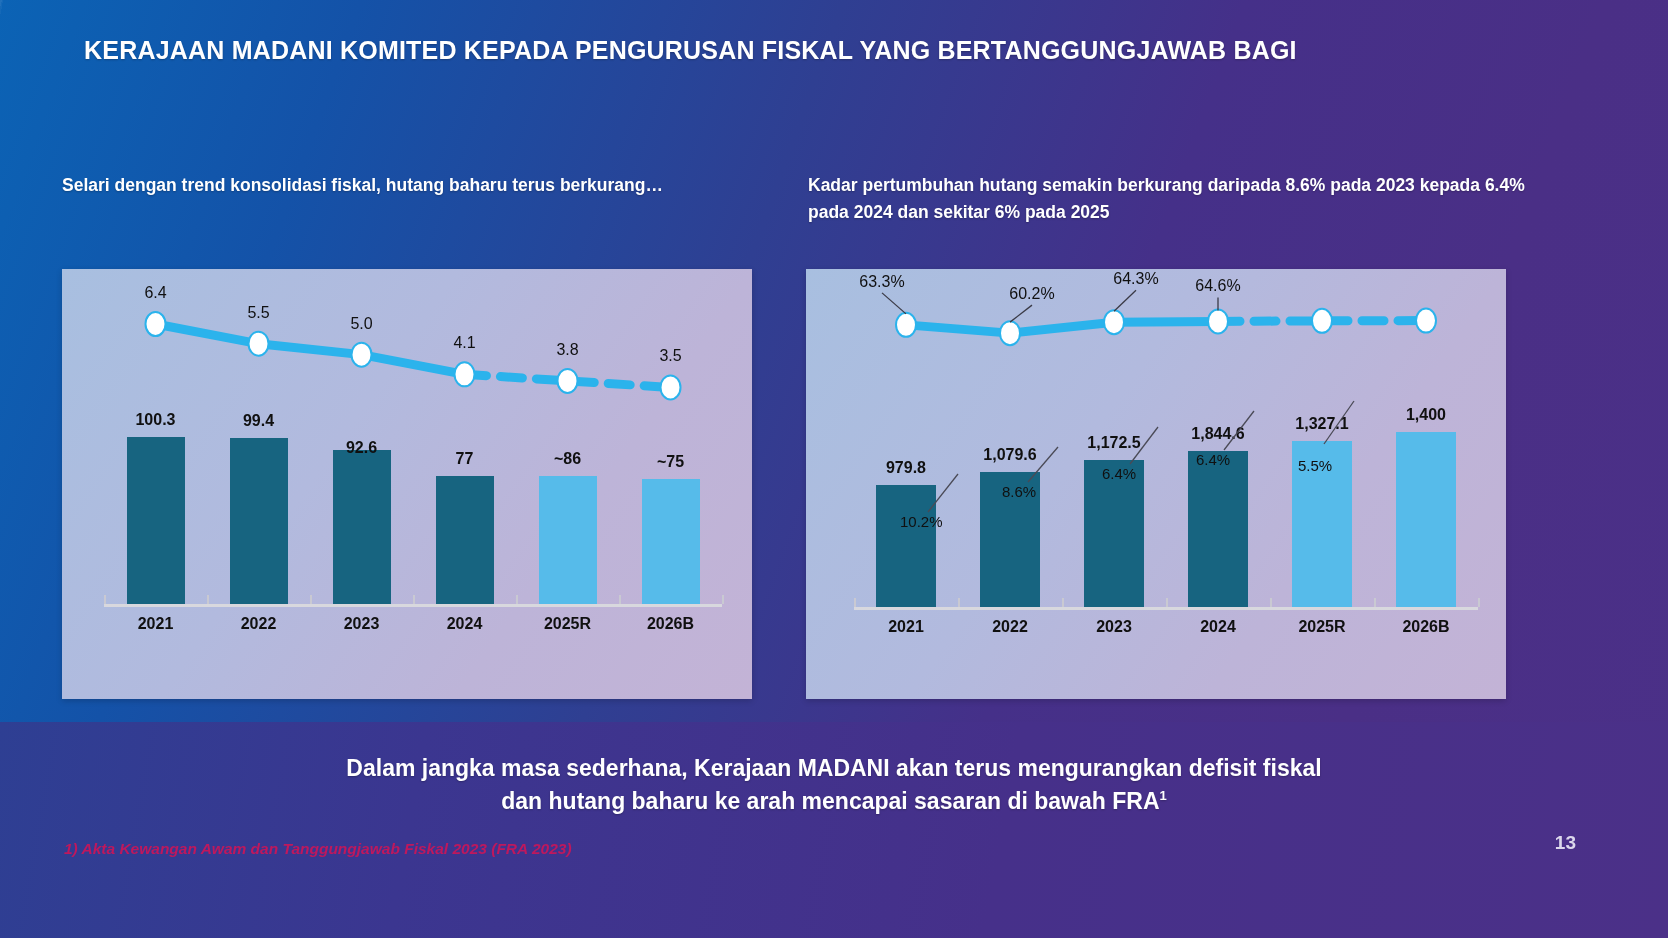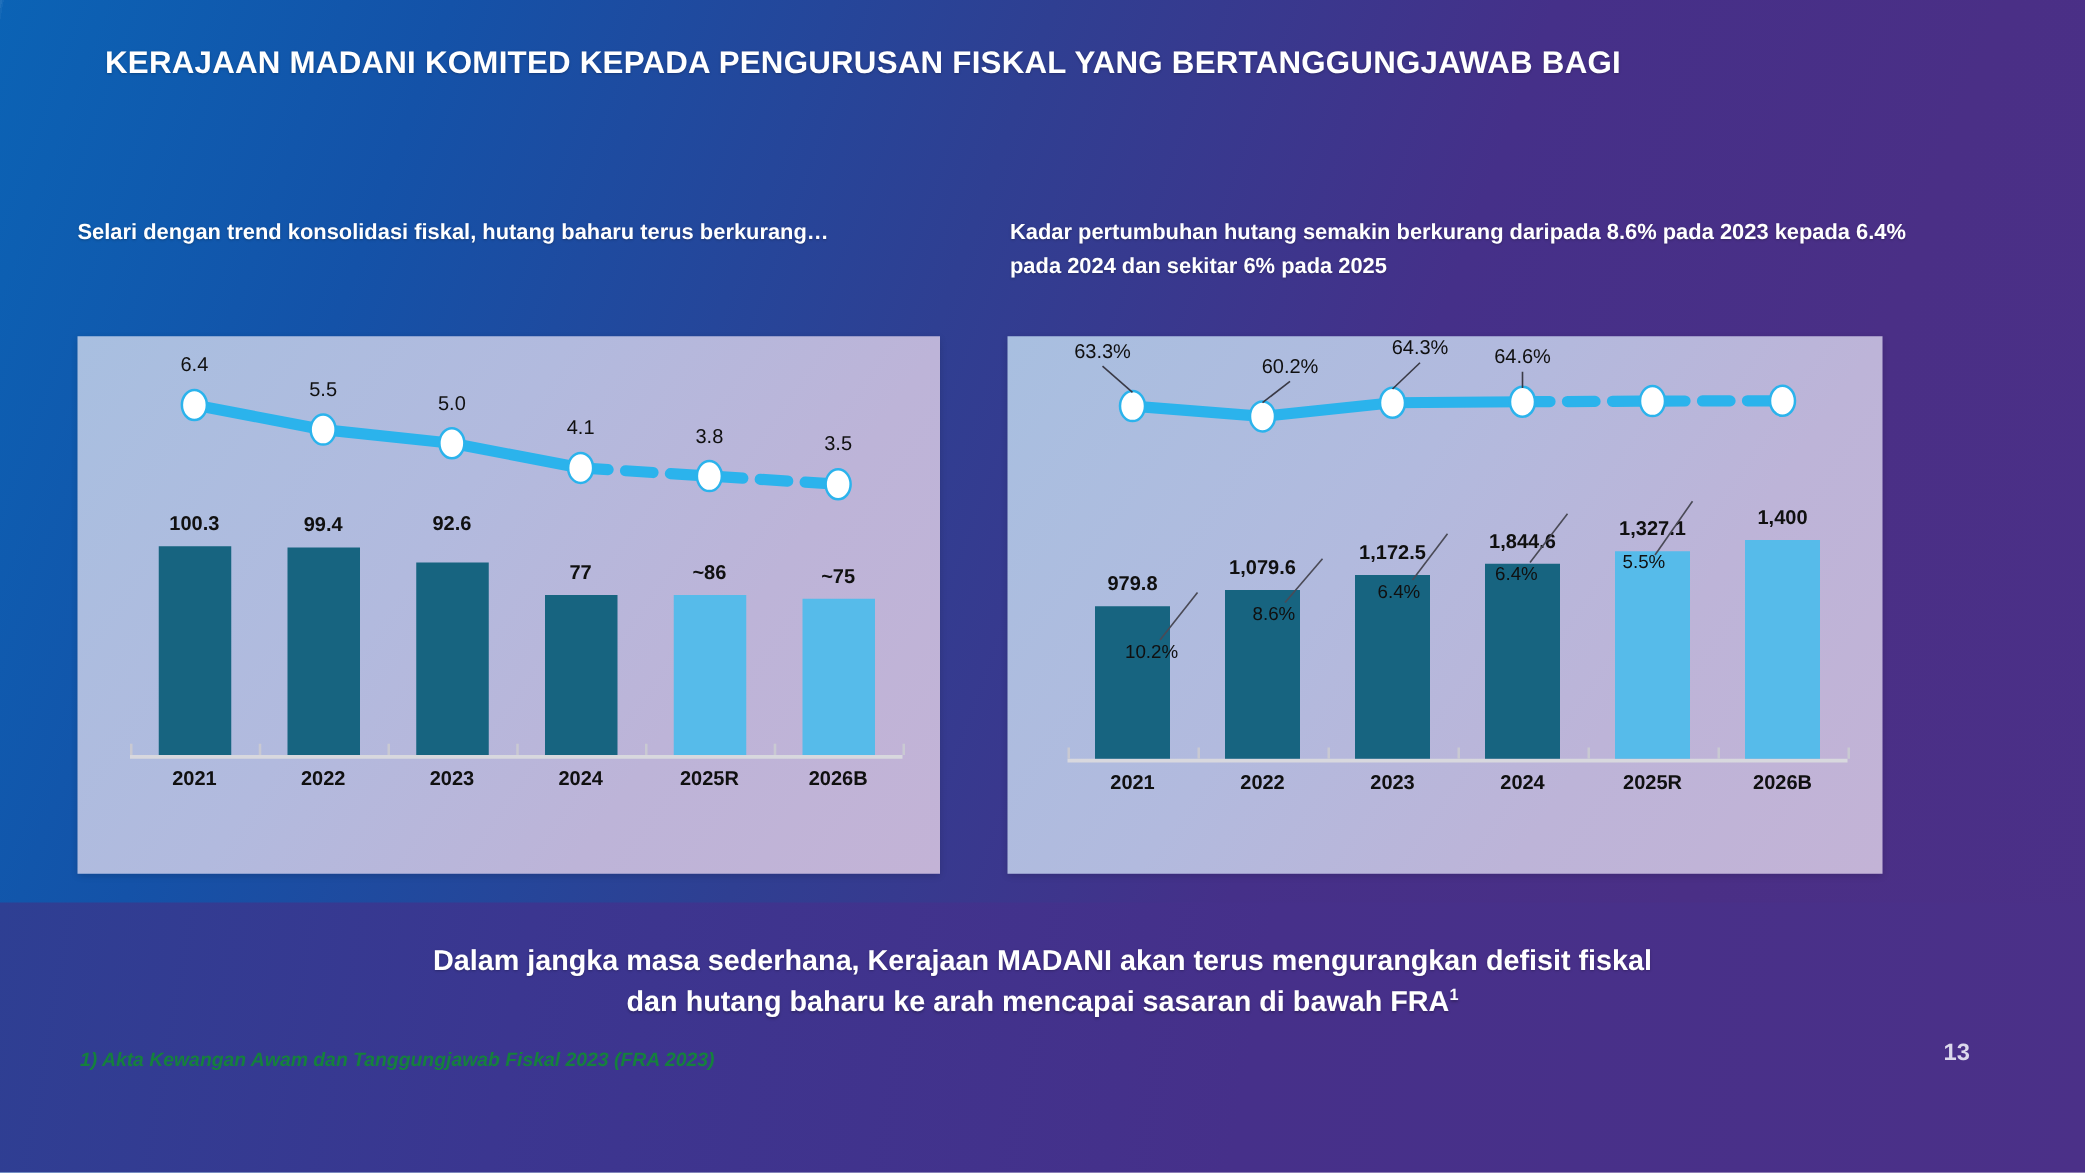--- a/index.html
+++ b/index.html
@@ -86,21 +86,21 @@
     background:linear-gradient(100deg,#2e3f93 0%, #3b3690 25%, #46308a 60%, #4b3088 100%);
   }
   .statement {
     position:absolute; left:0; right:0; top:752px;
     text-align:center; font-size:23px; font-weight:bold; line-height:1.45;
     text-shadow:0 1px 2px rgba(0,0,0,0.25);
   }
   .statement sup { font-size:13px; vertical-align:super; }
   .footnote {
     position:absolute; left:64px; top:840px;
-    font-size:15.5px; font-style:italic; font-weight:bold; color:#15803d;
+    font-size:15.5px; font-style:italic; font-weight:bold; color:#be185d;
   }
   .pagenum {
     position:absolute; right:92px; top:832px;
     font-size:19px; font-weight:bold; color:#dcd8ec;
   }
   svg { overflow:visible; }
 </style>
 </head>
 <body>
 
@@ -123,21 +123,21 @@
       <div class="tick" style="left: 454px; top: 326px;"></div>
       <div class="tick" style="left: 557px; top: 326px;"></div>
       <div class="tick" style="left: 660px; top: 326px;"></div>
       <div class="bar dark" style="left: 64.5px; width: 58px; height: 167.167px; bottom: 95px; background: rgb(23, 100, 128);"></div>
       <div class="bar-label" style="left: 33.5px; width: 120px; top: 141.833px;">100.3</div>
       <div class="cat-label" style="left: 33.5px; width: 120px; top: 346px;">2021</div>
       <div class="bar dark" style="left: 167.5px; width: 58px; height: 165.667px; bottom: 95px; background: rgb(23, 100, 128);"></div>
       <div class="bar-label" style="left: 136.5px; width: 120px; top: 143.333px;">99.4</div>
       <div class="cat-label" style="left: 136.5px; width: 120px; top: 346px;">2022</div>
       <div class="bar dark" style="left: 270.5px; width: 58px; height: 154.333px; bottom: 95px; background: rgb(23, 100, 128);"></div>
-      <div class="bar-label" style="left: 239.5px; width: 120px; top: 142px;">92.6</div>
+      <div class="bar-label" style="left: 239.5px; width: 120px; top: 170px;">92.6</div>
       <div class="cat-label" style="left: 239.5px; width: 120px; top: 346px;">2023</div>
       <div class="bar dark" style="left: 373.5px; width: 58px; height: 128.333px; bottom: 95px; background: rgb(23, 100, 128);"></div>
       <div class="bar-label" style="left: 342.5px; width: 120px; top: 180.667px;">77</div>
       <div class="cat-label" style="left: 342.5px; width: 120px; top: 346px;">2024</div>
       <div class="bar light" style="left: 476.5px; width: 58px; height: 128.333px; bottom: 95px; background: rgb(86, 187, 234);"></div>
       <div class="bar-label" style="left: 445.5px; width: 120px; top: 180.667px;">~86</div>
       <div class="cat-label" style="left: 445.5px; width: 120px; top: 346px;">2025R</div>
       <div class="bar light" style="left: 579.5px; width: 58px; height: 125px; bottom: 95px; background: rgb(86, 187, 234);"></div>
       <div class="bar-label" style="left: 548.5px; width: 120px; top: 184px;">~75</div>
       <div class="cat-label" style="left: 548.5px; width: 120px; top: 346px;">2026B</div>
@@ -208,21 +208,21 @@
         <line x1="518" y1="175" x2="548" y2="132" stroke="#4a4a56" stroke-width="1.3"></line>
       </svg>
       <div class="pt-label" style="left: 16px; width: 120px; top: 3.86667px;">63.3%</div>
       <div class="pt-label" style="left: 166px; width: 120px; top: 16.1333px;">60.2%</div>
       <div class="pt-label" style="left: 270px; width: 120px; top: 1.2px;">64.3%</div>
       <div class="pt-label" style="left: 352px; width: 120px; top: 8.4px;">64.6%</div>
       <div class="growth-label" style="left: 94px; top: 244px;">10.2%</div>
       <div class="growth-label" style="left: 196px; top: 214px;">8.6%</div>
       <div class="growth-label" style="left: 296px; top: 196px;">6.4%</div>
       <div class="growth-label" style="left: 390px; top: 182px;">6.4%</div>
-      <div class="growth-label" style="left: 492px; top: 172px; text-align: right;">5.5%</div>
+      <div class="growth-label" style="left: 492px; top: 188px; text-align: right;">5.5%</div>
     </div>
 </div>
 
 <div class="footer-band"></div>
 <div class="statement">
   <span>Dalam jangka masa sederhana, Kerajaan MADANI akan terus mengurangkan defisit fiskal</span><br>
   <span>dan hutang baharu ke arah mencapai sasaran di bawah FRA</span><sup>1</sup>
 </div>
 <div class="footnote">1) Akta Kewangan Awam dan Tanggungjawab Fiskal 2023 (FRA 2023)</div>
 <div class="pagenum">13</div>

